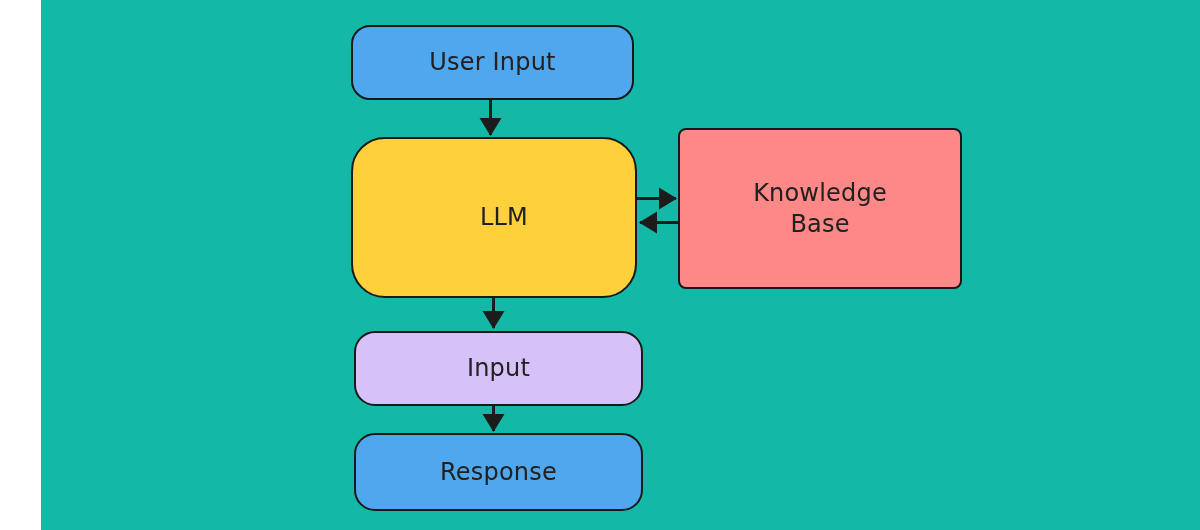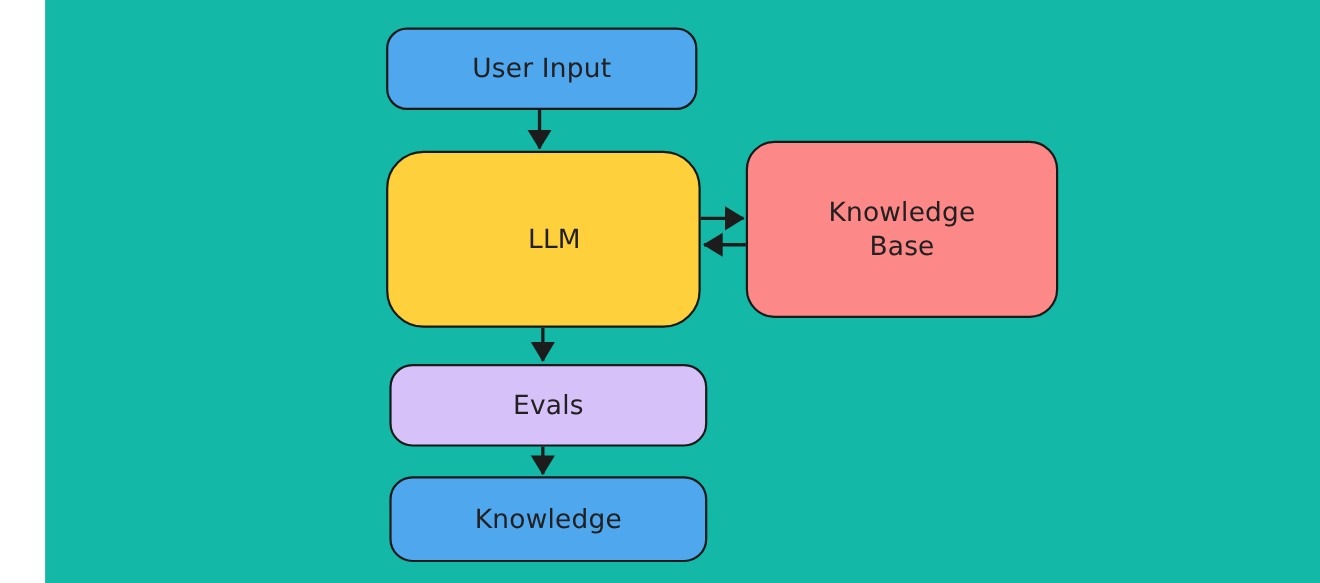--- a/index.html
+++ b/index.html
@@ -42,21 +42,21 @@
   }
   .n-llm {
     left: 310px; top: 137px;
     width: 286px; height: 161px;
     border-radius: 34px;
     padding-left: 20px;
   }
   .n-knowledge-base {
     left: 637px; top: 128px;
     width: 284px; height: 161px;
-    border-radius: 26px;
+    border-radius: 8px;
   }
   .n-knowledge-base .label {
     max-width: 170px; 
   }
   .n-evals {
     left: 313px; top: 331px;
     width: 289px; height: 75px;
     border-radius: 21px;
   }
   .n-response {
@@ -94,20 +94,20 @@
 
   <div class="node n-llm" style="background-color: rgb(253, 208, 60);">
     <span class="label">LLM</span>
   </div>
 
   <div class="node n-knowledge-base" style="background-color: rgb(252, 136, 136);">
     <span class="label">Knowledge Base</span>
   </div>
 
   <div class="node n-evals" style="background-color: rgb(214, 194, 248);">
-    <span class="label">Evals</span>
+    <span class="label">Input</span>
   </div>
 
   <div class="node n-response" style="background-color: rgb(79, 167, 238);">
-    <span class="label">Knowledge</span>
+    <span class="label">Response</span>
   </div>
 
 </div>
 
 </body></html>

